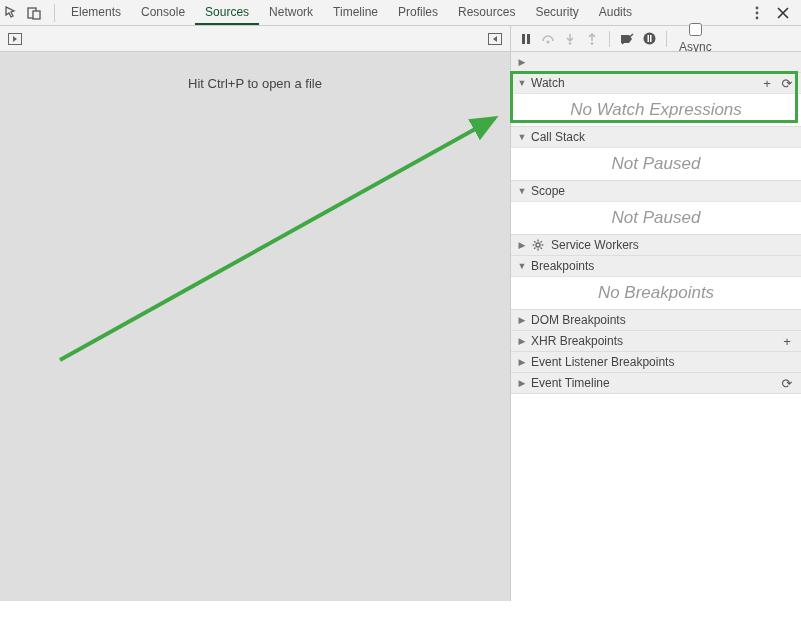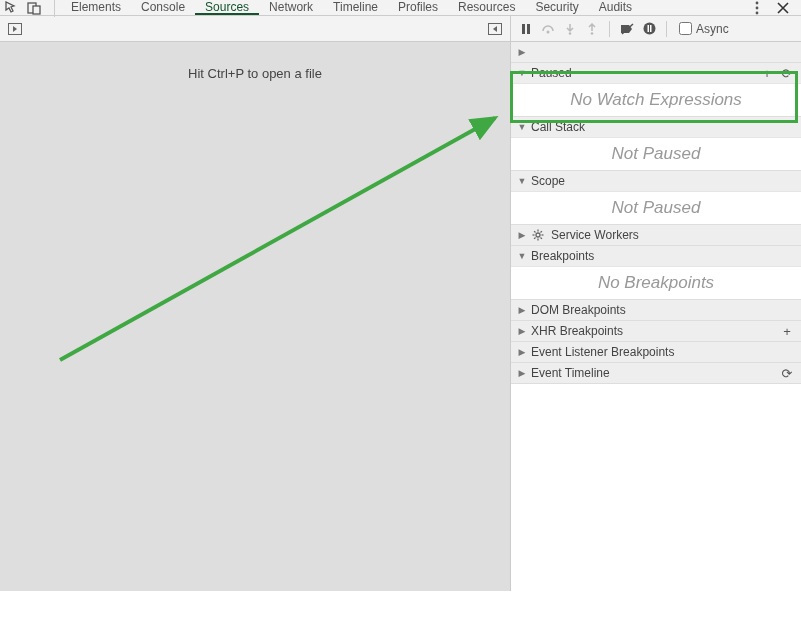--- a/index.html
+++ b/index.html
@@ -10,21 +10,21 @@
     background: #fff;
     width: 801px;
     height: 626px;
     overflow: hidden;
     position: relative;
   }
   
   .topbar {
     display: flex;
     align-items: center;
-    height: 16px;
+    height: 26px;
     border-bottom: 1px solid #ccc;
     background: #f3f3f3;
     padding: 0 4px;
   }
   .topbar-left {
     display: flex;
     align-items: center;
     gap: 6px;
     padding-right: 6px;
   }
@@ -101,20 +101,21 @@
     height: 16px;
     background: #ccc;
     margin: 0 4px;
   }
   .async-wrap {
     display: flex;
     align-items: center;
     gap: 4px;
     margin-left: 4px;
     color: #555;
+    flex-direction: column;
   }
   
   .main {
     display: flex;
     height: calc(626px - 52px);
   }
   .editor {
     flex: 1;
     background: #dedede;
     display: flex;
@@ -303,21 +304,21 @@
 
     <div class="section">
       <div class="section-header">
         <span class="toggle">▶</span>
       </div>
     </div>
 
     <div class="section">
       <div class="section-header">
         <span class="toggle">▼</span>
-        <span class="label">Paused</span>
+        <span class="label">Watch</span>
         <span class="header-btn">+</span>
         <span class="header-btn">⟳</span>
       </div>
       <div class="section-body">No Watch Expressions</div>
     </div>
 
     <div class="section">
       <div class="section-header">
         <span class="toggle">▼</span>
         <span class="label">Call Stack</span>

